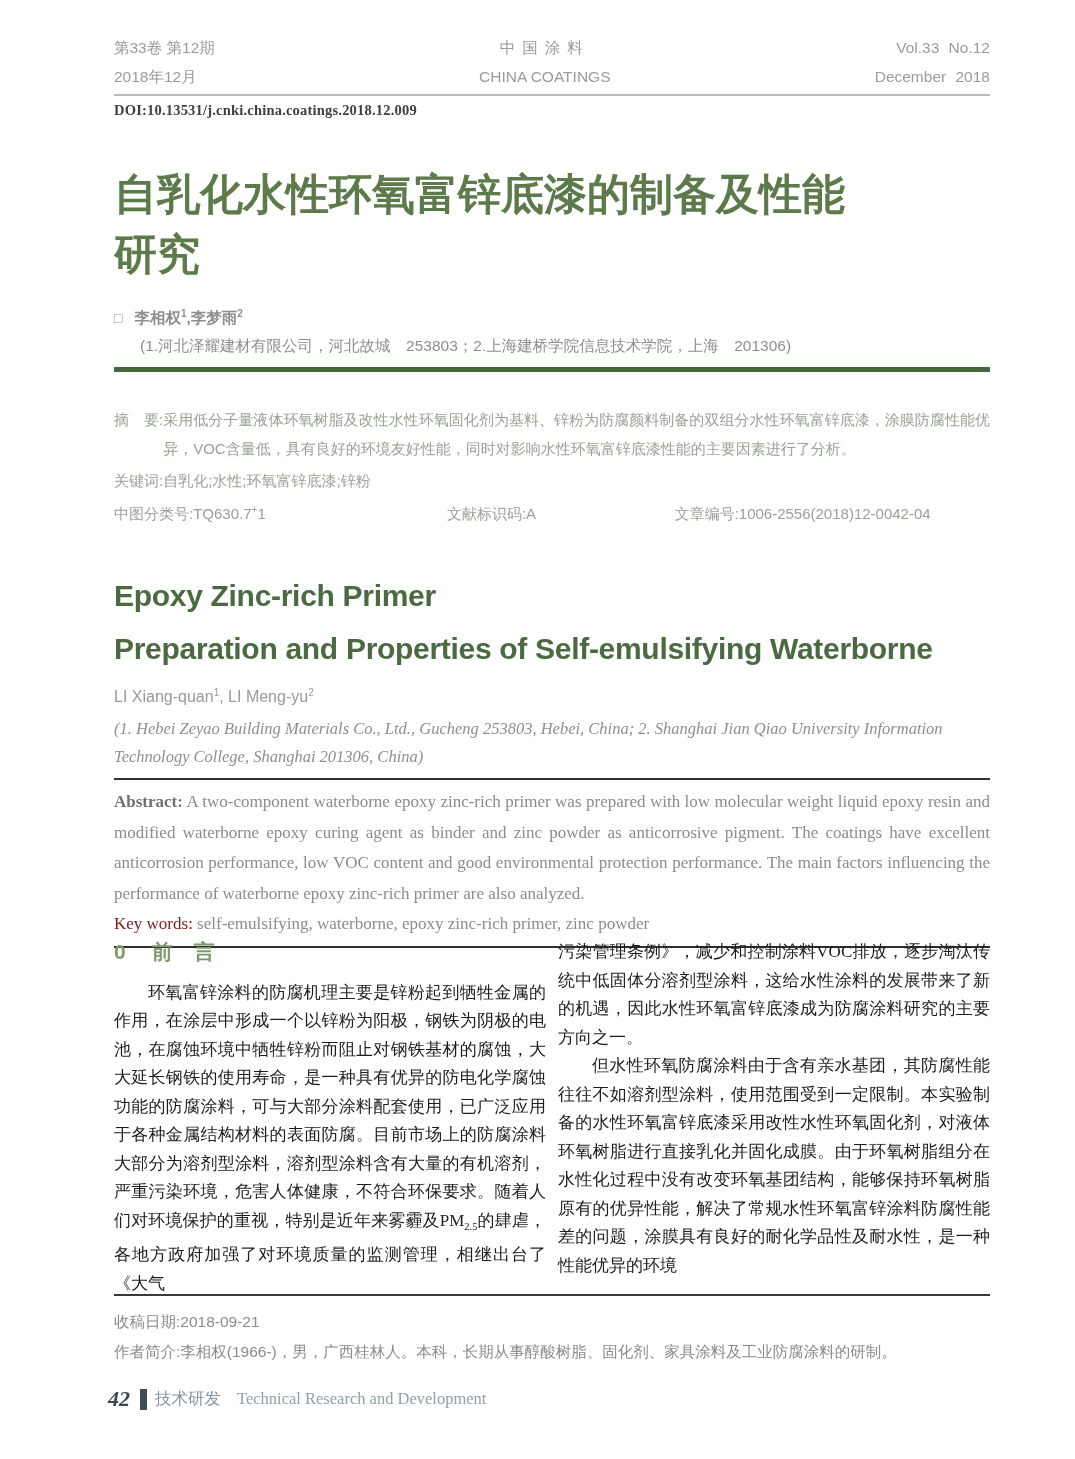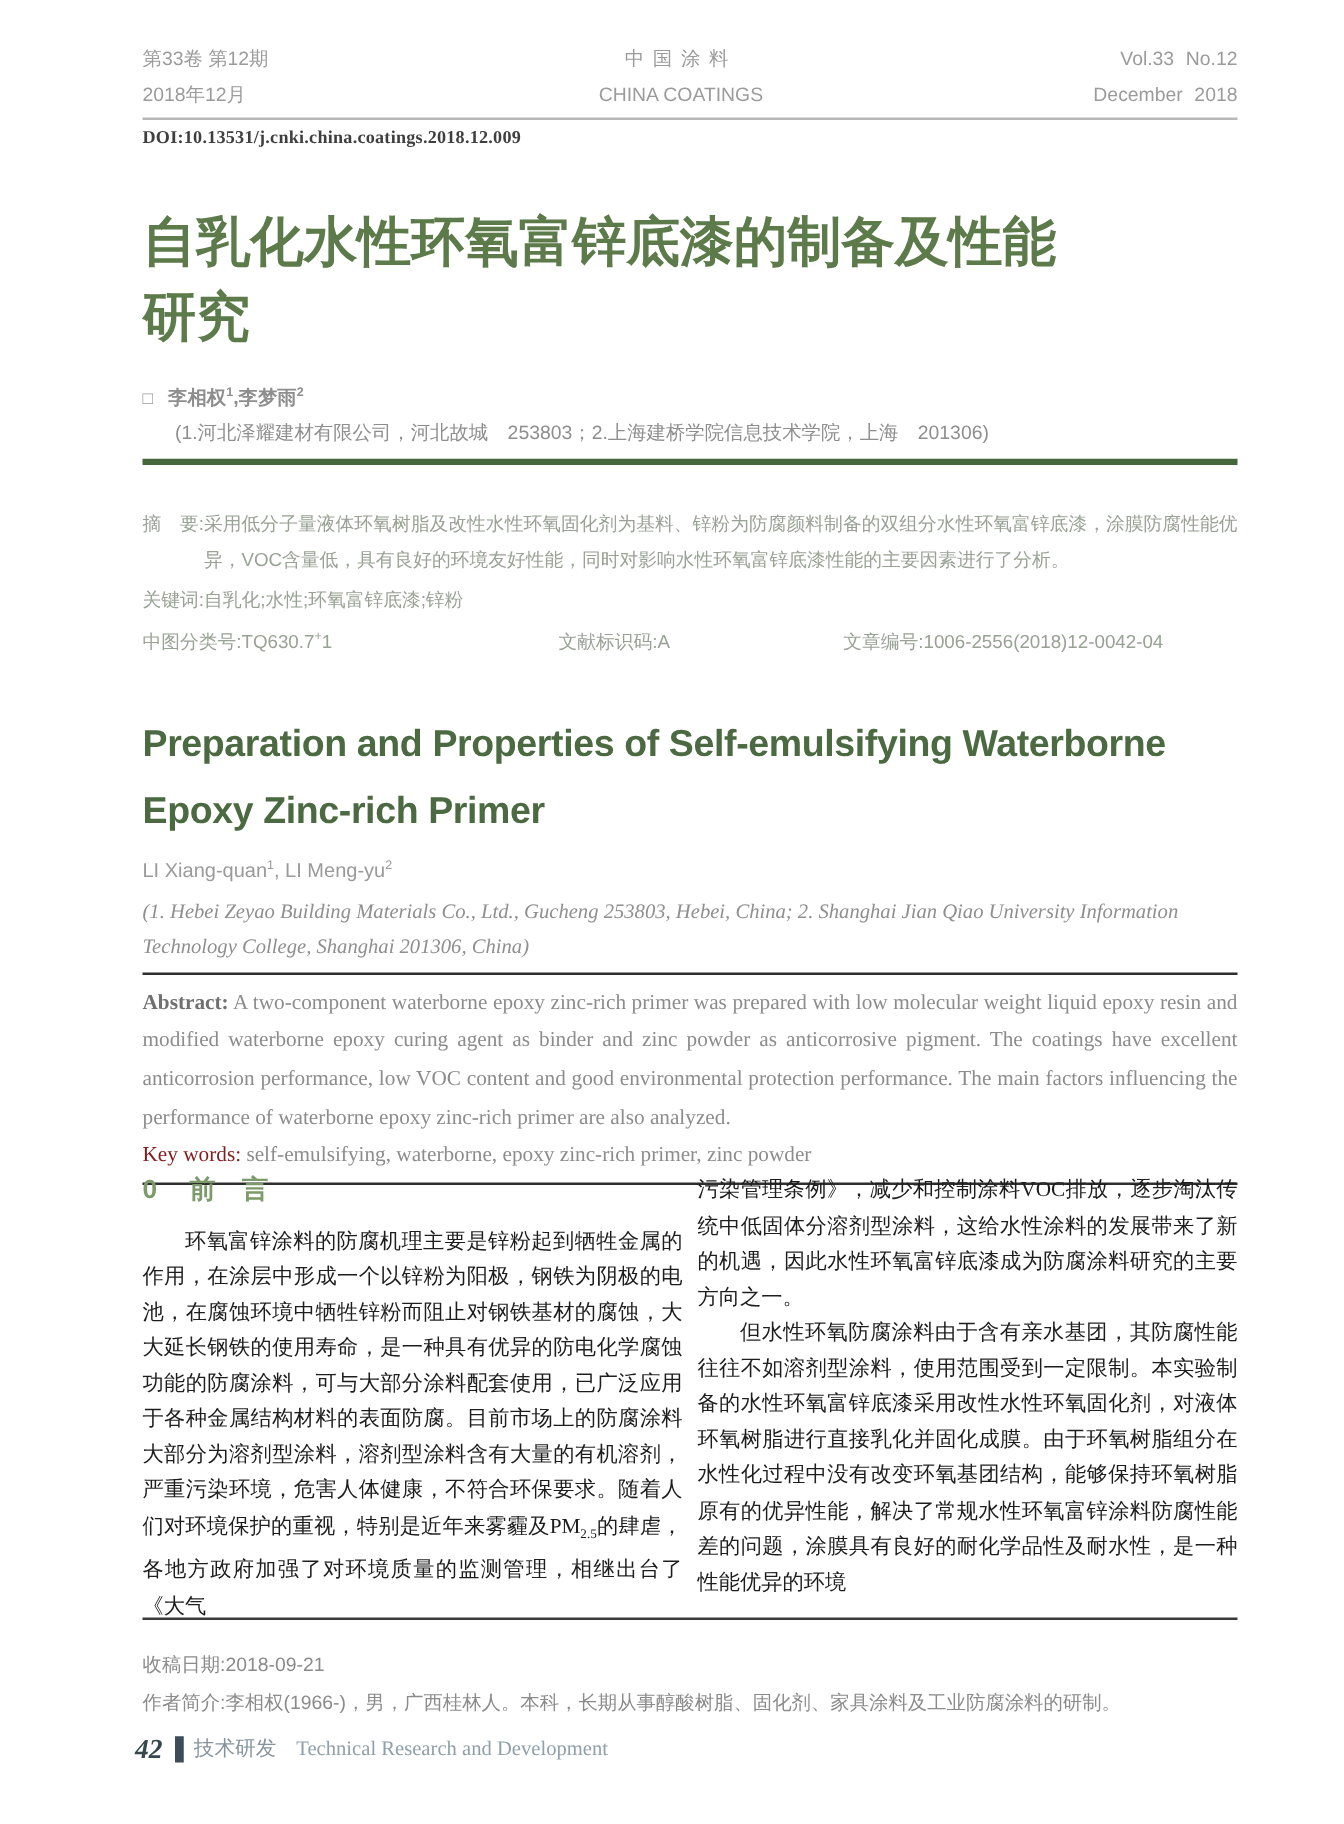--- a/index.html
+++ b/index.html
@@ -61,21 +61,21 @@
   .col { flex:1 1 0; }
   .sec-heading { font-family:"Liberation Sans", sans-serif; font-size:21px; font-weight:bold; color:#7d9a6b; margin-bottom:12px; }
   .sec-heading .num { margin-right:26px; }
   .col p { text-indent:2em; }
   .col p.cont { text-indent:0; }
   .col sub { font-size:10.5px; }
 
   
   .footnote {
     position:absolute; top:1294px; left:114px; right:85px;
-    border-top:2px solid #3a3a3a; padding-top:22px;
+    border-top:2px solid #3a3a3a; padding-top:11px;
     color:#8b8b8b; font-size:15.5px; line-height:1.95;
   }
 
   
   .page-footer { position:absolute; top:1386px; left:108px; display:flex; align-items:center; }
   .page-footer .pno { font-family:"Liberation Serif", serif; font-style:italic; font-weight:bold; font-size:22px; color:#37474f; }
   .page-footer .vbar { width:7px; height:21px; background:#3c4d58; margin:0 8px 0 10px; }
   .page-footer .sec-cn { font-size:16.5px; color:#84949e; margin-right:16px; }
   .page-footer .sec-en { font-family:"Liberation Serif", serif; font-size:16.5px; color:#90a0aa; }
 </style>
@@ -118,22 +118,22 @@
       <span>关键词:</span><span>自乳化;水性;环氧富锌底漆;锌粉</span>
     </div>
     <div class="clc-row">
       <span><span>中图分类号:TQ630.7</span><sup>+</sup><span>1</span></span>
       <span>文献标识码:A</span>
       <span>文章编号:1006-2556(2018)12-0042-04</span>
     </div>
   </div>
 
   <div class="title-en">
+    <div>Epoxy Zinc-rich Primer</div>
     <div>Preparation and Properties of Self-emulsifying Waterborne</div>
-    <div>Epoxy Zinc-rich Primer</div>
   </div>
   <div class="authors-en">
     <span>LI Xiang-quan</span><sup>1</sup><span>, </span><span>LI Meng-yu</span><sup>2</sup>
   </div>
   <div class="affil-en">(1. Hebei Zeyao Building Materials Co., Ltd., Gucheng 253803, Hebei, China; 2. Shanghai Jian Qiao University Information Technology College, Shanghai 201306, China)</div>
 
   <hr class="dark-rule">
 
   <div class="abs-en">
     <span class="b">Abstract:</span><span> A two-component waterborne epoxy zinc-rich primer was prepared with low molecular weight liquid epoxy resin and modified waterborne epoxy curing agent as binder and zinc powder as anticorrosive pigment. The coatings have excellent anticorrosion performance, low VOC content and good environmental protection performance. The main factors influencing the performance of waterborne epoxy zinc-rich primer are also analyzed.</span>

